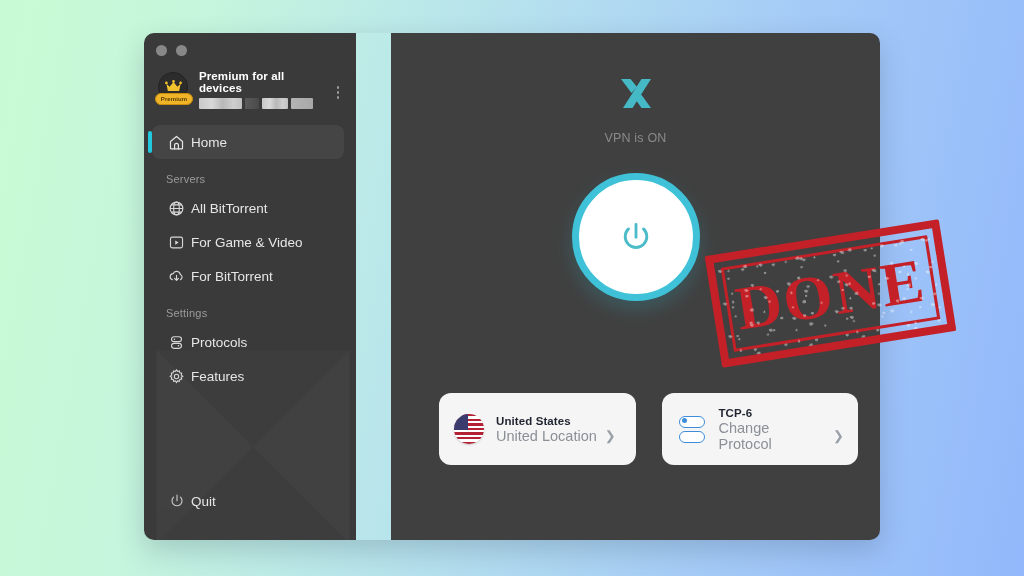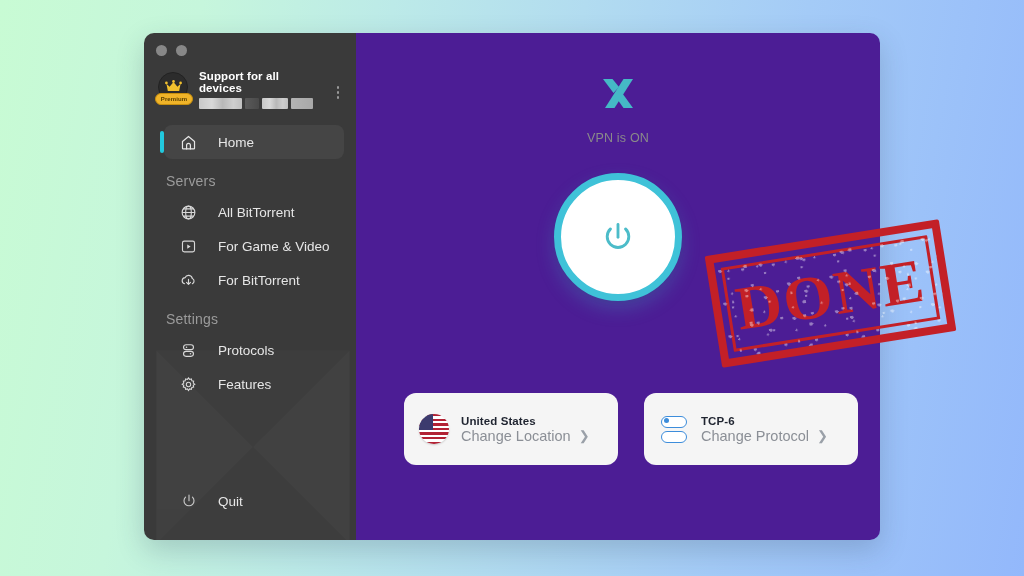--- a/index.html
+++ b/index.html
@@ -52,38 +52,38 @@
   }
   .redact.r1 { width:43px; }
   .redact.r2 { width:14px; background:linear-gradient(90deg,#5a5a5a,#4a4a4a); }
   .redact.r3 { width:26px; }
   .redact.r4 { width:22px; background:linear-gradient(90deg,#b4b4b4,#a8a8a8); }
   .kebab { width:16px; display:flex; flex-direction:column; gap:2.5px; align-items:center; padding-top:2px; }
   .kebab i { width:2.5px; height:2.5px; border-radius:50%; background:#9a9a9a; display:block; }
 
   .nav { margin-top:12px; flex:1; }
   .nav-item {
-    display:flex; align-items:center; gap:21px; height:34px;
-    margin:0 12px 0 20px; padding-left:16px; border-radius:8px;
+    display:flex; align-items:center; gap:6px; height:34px;
+    margin:0 12px 0 8px; padding-left:16px; border-radius:8px;
     color:#e6e6e6; font-size:13.5px; position:relative;
   }
   .nav-item.active { background:#454545; }
   .nav-item.active::before {
     content:""; position:absolute; left:-4px; top:6px; width:3.5px; height:22px;
     border-radius:2px; background:#22c9de;
   }
   .nav-icon { width:17px; height:17px; flex:none; display:flex; align-items:center; justify-content:center; }
   .nav-icon svg { display:block; }
   .section-label {
-    color:#9b9b9b; font-size:14px; padding:14px 4px 6px 22px; letter-spacing:.2px;
+    color:#9b9b9b; font-size:11px; padding:14px 4px 6px 22px; letter-spacing:.2px;
   }
   .quit-row { padding:0 0 22px 0; }
 
   
-  .main { flex:1; background:#4c1d95; position:relative; }
+  .main { flex:1; background:#404040; position:relative;margin-left:35px; }
   .logo { position:absolute; left:0; right:0; top:44px; display:flex; justify-content:center; }
   .status-text {
     position:absolute; left:0; right:0; top:98px; text-align:center;
     color:#8a8a8a; font-size:12.5px; letter-spacing:.2px;
   }
   .power-wrap { position:absolute; left:0; right:0; top:140px; display:flex; justify-content:center; }
   .power-btn {
     width:128px; height:128px; border-radius:50%; background:#fff;
     border:7px solid #3fc2d8; display:flex; align-items:center; justify-content:center;
     box-shadow: 0 8px 18px rgba(60,180,200,.25), 0 2px 5px rgba(0,0,0,.07);
@@ -167,21 +167,21 @@
           <svg width="17" height="13" viewBox="0 0 24 18">
             <path d="M2 5 L6.5 9.5 L12 2.5 L17.5 9.5 L22 5 L20 15.5 L4 15.5 Z" fill="#f2c12e"></path>
             <circle cx="2" cy="4" r="1.9" fill="#f2c12e"></circle>
             <circle cx="12" cy="1.8" r="1.9" fill="#f2c12e"></circle>
             <circle cx="22" cy="4" r="1.9" fill="#f2c12e"></circle>
           </svg>
         </div>
         <div class="premium-pill">Premium</div>
       </div>
       <div class="account-text">
-        <div class="account-title">Support for all devices</div>
+        <div class="account-title">Premium for all devices</div>
         <div class="redact-row">
           <span class="redact r1"></span>
           <span class="redact r2"></span>
           <span class="redact r3"></span>
           <span class="redact r4"></span>
         </div>
       </div>
       <div class="kebab">
           <i></i>
           <i></i>
@@ -299,21 +299,21 @@
       <div class="card">
         <div class="card-icon">
           <div class="flag">
             <div class="stripes"></div>
             <div class="canton"></div>
           </div>
         </div>
         <div>
           <div class="card-title">United States</div>
           <div class="card-sub-row">
-            <span class="card-sub">Change Location</span>
+            <span class="card-sub">United Location</span>
             <span class="chev">❯</span>
           </div>
         </div>
       </div>
 
       <div class="card">
         <div class="card-icon">
           <div class="toggles">
             <div class="tog on"></div>
             <div class="tog"></div>

